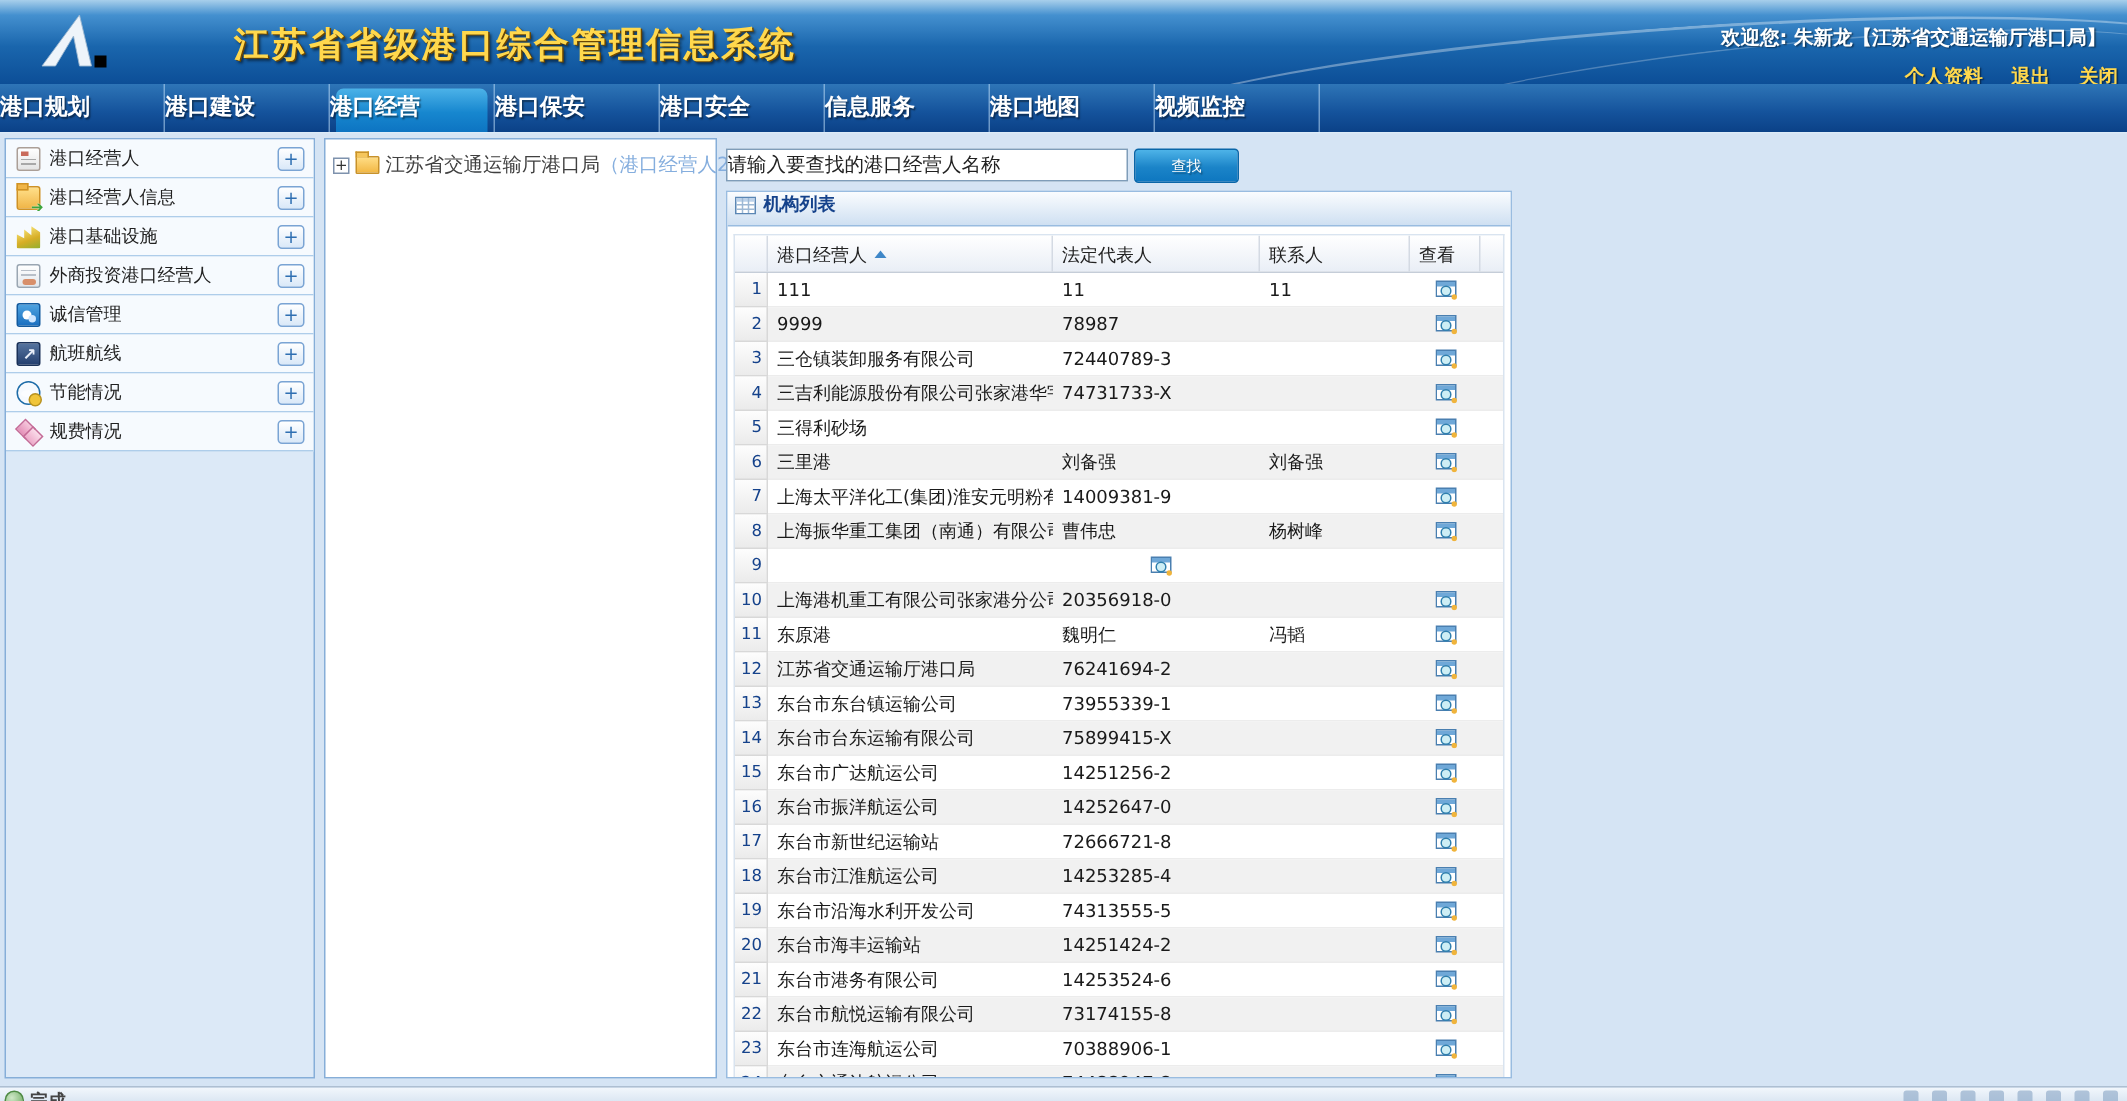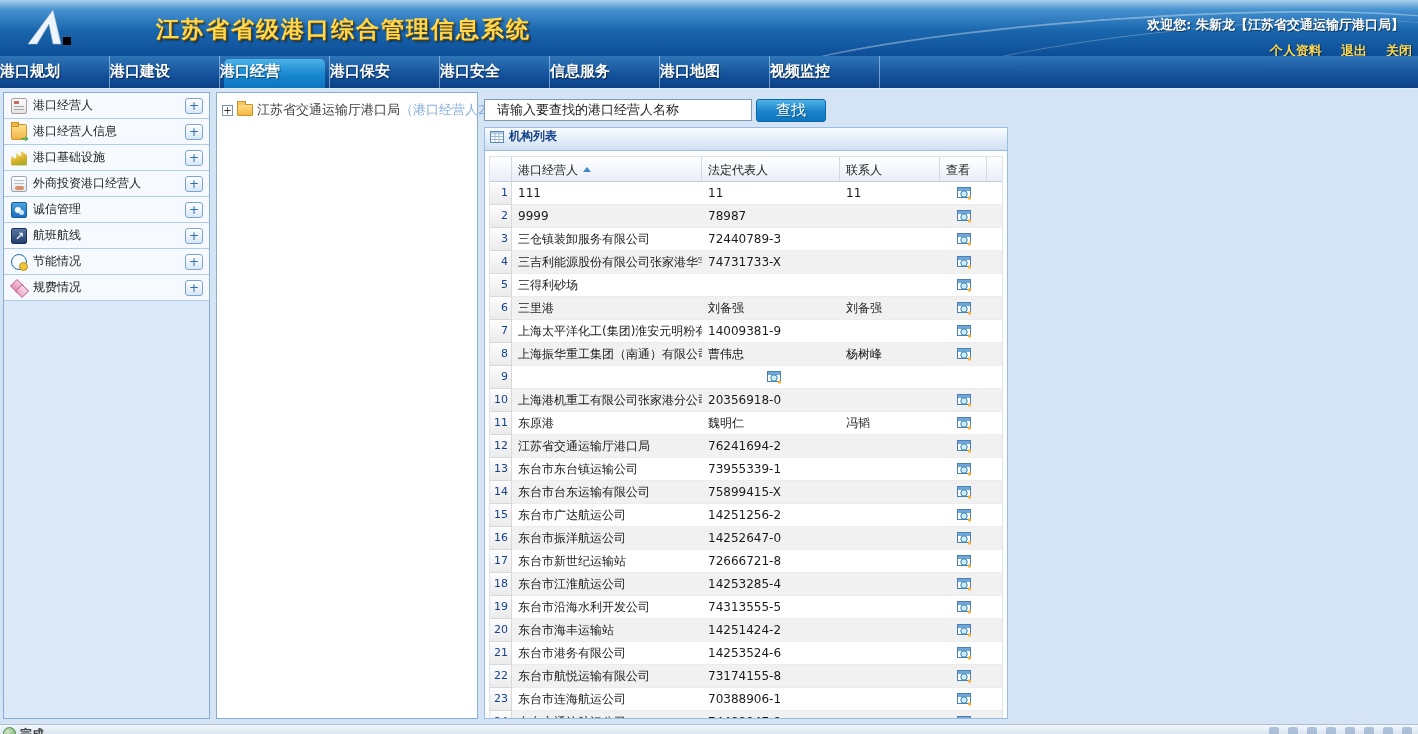--- a/index.html
+++ b/index.html
@@ -93,25 +93,25 @@
     background:linear-gradient(#ffdd85,#f2b844);border:1px solid #c8922a;box-sizing:border-box;}
   .folder::before{content:"";position:absolute;left:-1px;top:-4px;width:7px;height:3px;
     background:#f5c65d;border:1px solid #c8922a;border-bottom:none;}
   .treetext{font-size:13px;color:#404040;}
   .treesuffix{font-size:13px;color:#85aede;}
 
   
   .rightcol{position:absolute;left:484px;top:0;width:524px;bottom:6px;}
   .searchrow{position:absolute;left:0;top:10px;height:24px;width:100%;}
   .searchinput{position:absolute;left:0;top:0;width:268px;height:22px;border:1px solid #7f9db9;
-    font-size:13px;color:#222;padding:0 0 0 12px;box-sizing:border-box;background:#fff;
+    font-size:13px;color:#222;padding:0 0 0 0;box-sizing:border-box;background:#fff;
     font-family:"DejaVu Sans","Liberation Sans",sans-serif;}
   .searchbtn{position:absolute;left:272px;top:0;width:70px;height:23px;border:1px solid #0a66a8;
     border-radius:3px;background:linear-gradient(#4db3e8,#1b84c8 55%,#0e77c0);color:#fff;
-    font-size:15px;cursor:pointer;font-family:"DejaVu Sans","Liberation Sans",sans-serif;
+    font-size:10px;cursor:pointer;font-family:"DejaVu Sans","Liberation Sans",sans-serif;
     text-shadow:1px 1px 1px rgba(0,0,0,.35);}
   .listpanel{position:absolute;left:0;top:38px;right:0;bottom:0;background:#ffffff;
     border:1px solid #99bce0;box-sizing:border-box;overflow:hidden;}
   .panelhdr{height:22px;background:linear-gradient(#fafcfe,#cfe0f2);border-bottom:1px solid #99bce0;
     display:flex;padding-left:5px;}
   .paneltitle{font-size:12px;font-weight:bold;color:#15428b;margin-left:5px;}
   .gridwrap{position:absolute;left:4px;right:4px;top:28px;bottom:0;overflow:hidden;
     border:1px solid #d9e4f0;border-bottom:none;}
   .gridhdr{display:flex;height:25px;background:linear-gradient(#ffffff,#e9eef6);
     border-bottom:1px solid #c5cdd8;box-sizing:border-box;}

